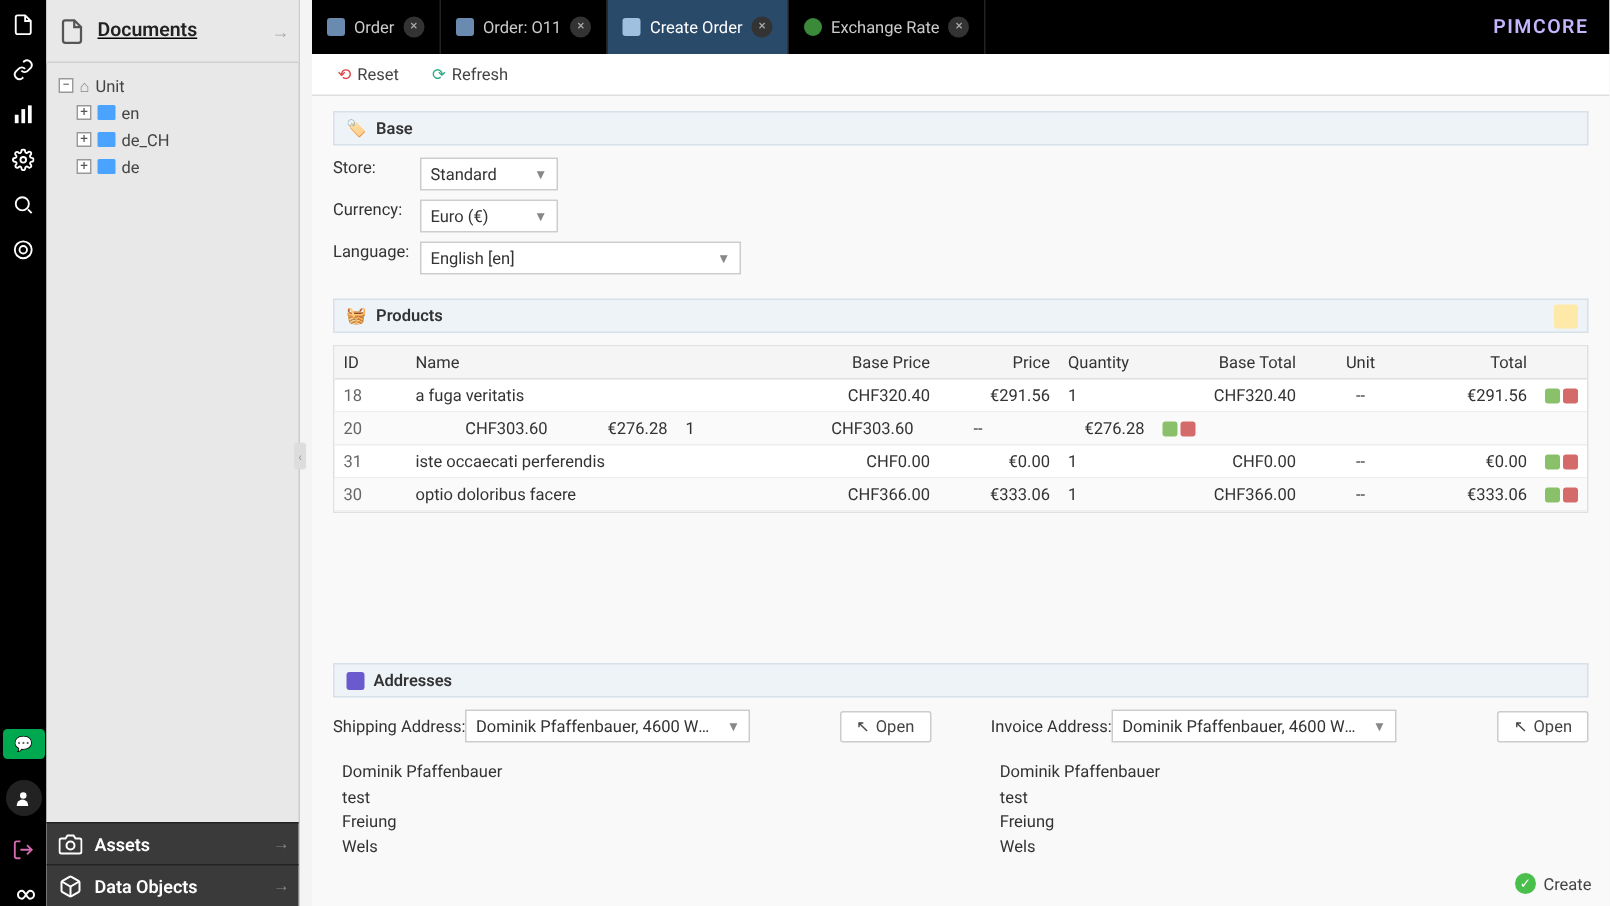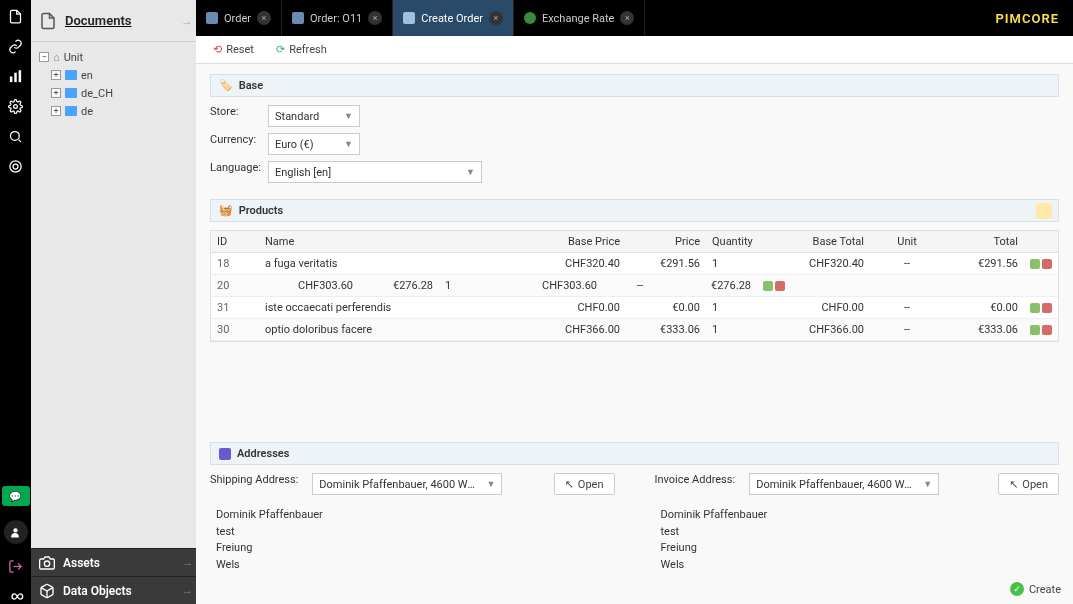--- a/index.html
+++ b/index.html
@@ -15,29 +15,29 @@
 .side-header .arrow { position:absolute; right:6px; color:#aaa; font-size:12px; }
 .tree { padding:6px 0; font-size:11px; color:#444; }
 .tree-row { display:flex; align-items:center; height:18px; padding-left:8px; gap:4px; cursor:pointer; }
 .tree-row.l1 { padding-left:20px; }
 .tree-row .exp { width:10px; height:10px; border:1px solid #999; background:#fff; display:flex; align-items:center; justify-content:center; font-size:9px; color:#555; line-height:1; }
 .tree-row .home { color:#888; font-size:11px; }
 .tree-row .fld { width:12px; height:10px; background:#4aa3ff; border-radius:1px; }
 .bottom-sections { position:absolute; bottom:0; left:0; right:0; }
 .bottom-sec { height:28px; background:#3a3a3a; border-top:1px solid #222; display:flex; align-items:center; padding:0 8px; gap:8px; color:#fff; font-size:12px; font-weight:600; position:relative; cursor:pointer; }
 .bottom-sec .arrow { position:absolute; right:6px; color:#888; font-size:11px; }
-.main { position:absolute; left:196px; top:0; right:0; height:604px; background:#f9f9f9; }
+.main { position:absolute; left:208px; top:0; right:0; height:604px; background:#f9f9f9; }
 .tabbar { height:36px; background:#000; display:flex; align-items:stretch; }
 .tab { display:flex; align-items:center; padding:0 10px; gap:6px; color:#ccc; font-size:11px; cursor:pointer; position:relative; border-right:1px solid #222; }
 .tab.active { background:#2a4a6a; color:#fff; }
 .tab .tabico { width:12px; height:12px; background:#6a8ab0; border-radius:2px; }
 .tab.active .tabico { background:#a0c0e0; }
 .tab .close { width:14px; height:14px; border-radius:50%; background:#333; display:flex; align-items:center; justify-content:center; font-size:9px; color:#aaa; }
 .tab .green-ico { width:12px; height:12px; background:#3a8a3a; border-radius:50%; }
-.brand { margin-left:auto; padding:0 14px; display:flex; align-items:center; color:#fde047; font-weight:600; letter-spacing:1px; font-size:13px; }
+.brand { margin-left:auto; padding:0 14px; display:flex; align-items:center; color:#c4b5fd; font-weight:600; letter-spacing:1px; font-size:13px; }
 .toolbar { height:28px; background:#fff; border-bottom:1px solid #ddd; display:flex; align-items:center; padding:0 8px; gap:4px; }
 .tbtn { display:flex; align-items:center; gap:4px; padding:2px 8px; font-size:11px; color:#444; cursor:pointer; border:1px solid transparent; border-radius:2px; }
 .content { padding:10px 14px; }
 .section-hdr { display:flex; align-items:center; gap:6px; background:#eef3f7; border:1px solid #d8e0e8; padding:4px 8px; font-size:11px; font-weight:600; color:#333; margin-bottom:8px; }
 .section-hdr.prod { position:relative; }
 .section-hdr .addbtn { position:absolute; right:6px; width:16px; height:16px; background:#ffe9a8; border-radius:2px; cursor:pointer; }
 .form-row { display:flex; margin-bottom:6px; font-size:11px; color:#333; }
 .form-row label { width:58px; }
 .combo { height:22px; border:1px solid #ccc; background:#fff; display:flex; align-items:center; padding:0 6px; font-size:11px; color:#333; position:relative; cursor:pointer; }
 .combo .tri { position:absolute; right:6px; color:#888; font-size:9px; }
@@ -48,21 +48,21 @@
 .grid-hdr { display:flex; background:#f5f5f5; font-size:11px; color:#333; font-weight:400; border-bottom:1px solid #e0e0e0; }
 .grid-hdr > div, .grid-row > div { padding:4px 6px; }
 .c-id{width:48px;} .c-name{flex:1;} .c-bp{width:100px; text-align:right;} .c-p{width:80px; text-align:right;} .c-q{width:64px;} .c-bt{width:100px; text-align:right;} .c-u{width:74px; text-align:center;} .c-t{width:80px; text-align:right;} .c-act{width:34px; display:flex; align-items:center; justify-content:center; gap:2px;}
 .grid-row { display:flex; font-size:11px; color:#333; border-bottom:1px solid #eee; align-items:center; }
 .grid-row:nth-child(even){ background:#fafafa; }
 .grid-row .c-id{color:#666;}
 .actico { width:10px; height:10px; border-radius:2px; }
 .actico.edit{ background:#8ac06a; } .actico.del{ background:#d46a6a; }
 .addr-wrap { display:flex; gap:40px; margin-top:6px; }
 .addr-col { flex:1; }
-.addr-form { display:flex; gap:14px; font-size:11px; color:#333; }
+.addr-form { display:flex; align-items:center; font-size:11px; color:#333; }
 .openbtn { margin-left:auto; display:flex; align-items:center; gap:4px; border:1px solid #ccc; padding:3px 10px; font-size:11px; color:#444; cursor:pointer; border-radius:2px; background:#fff; }
 .addr-block { font-size:11px; color:#333; line-height:1.5; margin-top:12px; margin-left:6px; }
 .create-btn { position:absolute; bottom:8px; right:12px; display:flex; align-items:center; gap:5px; font-size:11px; color:#444; cursor:pointer; }
 .create-btn .ok { width:14px; height:14px; background:#4bbf4b; border-radius:50%; display:flex; align-items:center; justify-content:center; color:#fff; font-size:9px; }
 .splitter { position:absolute; left:196px; top:295px; width:8px; height:18px; background:#ddd; border-radius:2px; display:flex; align-items:center; justify-content:center; color:#999; font-size:8px; }
 svg { display:block; }
 </style>
 </head>
 <body>
 

